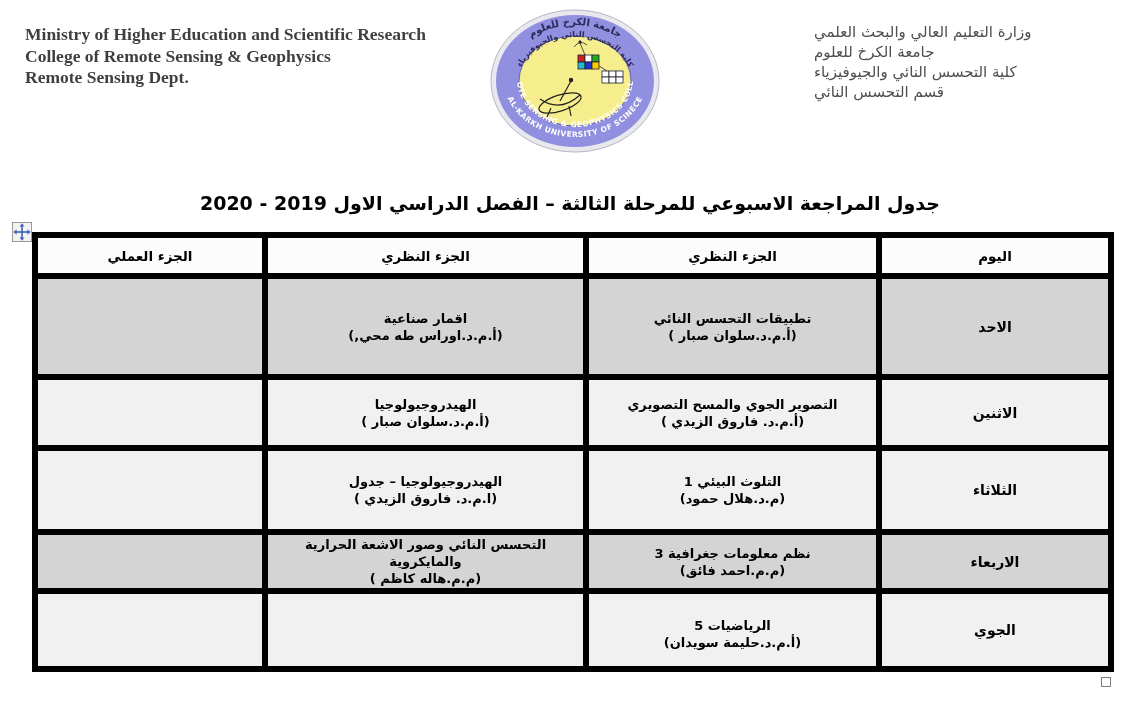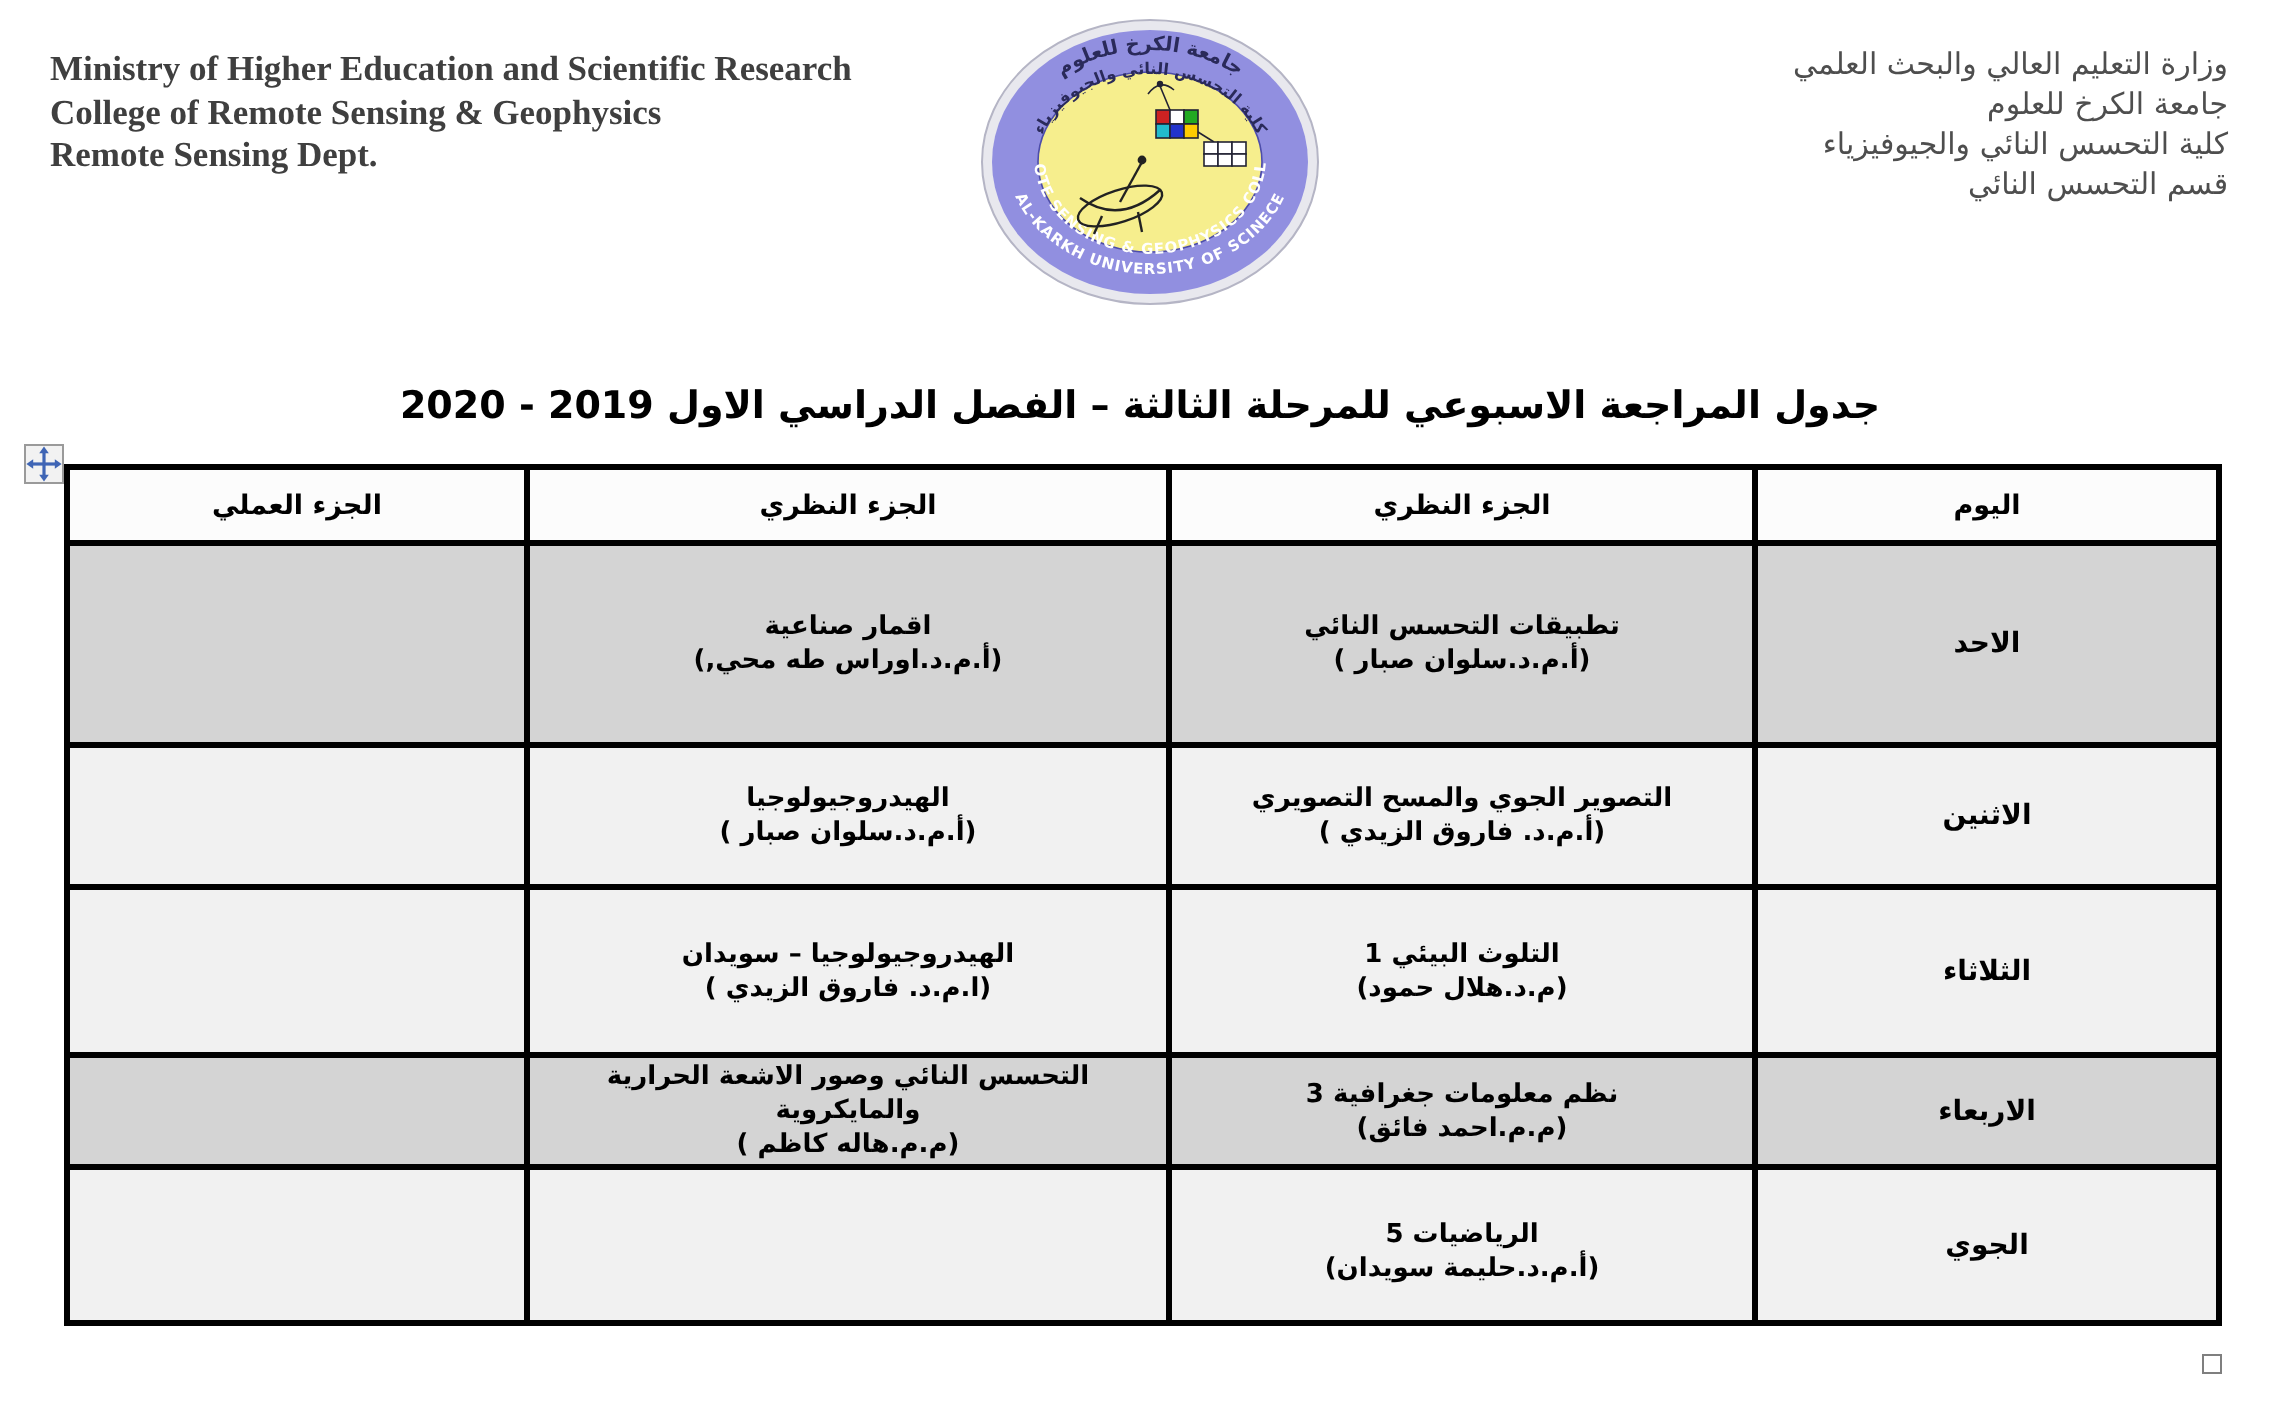--- a/index.html
+++ b/index.html
@@ -6,39 +6,39 @@
   .page{position:relative;width:1136px;height:708px;background:#ffffff;overflow:hidden;
         font-family:"DejaVu Sans",sans-serif;}
 
   
   .en-block{position:absolute;left:25px;top:24px;width:440px;
             font-family:"Liberation Serif",serif;font-size:17.5px;line-height:21.5px;
             color:#3f3f3f;font-weight:bold;}
   .misspell{text-decoration:underline;text-decoration-style:wavy;
             text-decoration-color:#e04040;text-decoration-thickness:1px;
             text-underline-offset:3px;}
-  .ar-block{position:absolute;right:22px;top:22px;width:300px;text-align:right;
+  .ar-block{position:absolute;right:22px;top:22px;width:300px;text-align:left;
             font-size:15px;line-height:20px;color:#4e4e4e;}
 
   
   .logo{position:absolute;left:490px;top:9px;width:170px;height:144px;}
 
   
   .doc-title{position:absolute;left:32px;top:192px;width:1076px;text-align:center;
              font-size:19px;font-weight:bold;color:#000;}
 
   
   .move-handle{position:absolute;left:12px;top:222px;width:20px;height:20px;cursor:move;}
   .resize-handle{position:absolute;left:1101px;top:677px;width:8px;height:8px;
                  background:#fff;border:1px solid #7f7f7f;cursor:nwse-resize;}
 
   
   table.sched{position:absolute;left:32px;top:232px;width:1076px;table-layout:fixed;
               border-collapse:collapse;border:2px solid #000;}
-  table.sched td{border:3px solid #000000;vertical-align:middle;text-align:center;
+  table.sched td{border:6px solid #000000;vertical-align:middle;text-align:center;
                  font-weight:bold;color:#000;background:#f1f1f1;overflow:hidden;}
   tr.hdr td{height:33px;font-size:13.5px;background:#fcfcfc;}
   td.daycell{font-size:14px;}
   .course{font-size:13px;line-height:17px;}
   .teacher{font-size:13px;line-height:17px;}
   tr.shaded td{background:#d4d4d4;}
   tr.rh1{height:101px;} tr.rh2{height:71px;} tr.rh3{height:84px;padding-left:32px;}
   tr.rh4{height:55px;} tr.rh5{height:78px;}
   td.vtop{vertical-align:top;padding-top:8px;}
 </style>
@@ -177,21 +177,21 @@
       </td>
     </tr>
 
     <tr class="rh3">
       <td class="daycell">الثلاثاء</td>
       <td>
         <div class="course">التلوث البيئي 1</div>
         <div class="teacher">(م.د.هلال حمود)</div>
       </td>
       <td>
-        <div class="course">الهيدروجيولوجيا – سويدان</div>
+        <div class="course">الهيدروجيولوجيا – جدول</div>
         <div class="teacher">(ا.م.د. فاروق الزيدي )</div>
       </td>
       <td>
         <div class="course"></div>
       </td>
     </tr>
 
     <tr class="rh4 shaded">
       <td class="daycell">الاربعاء</td>
       <td>

